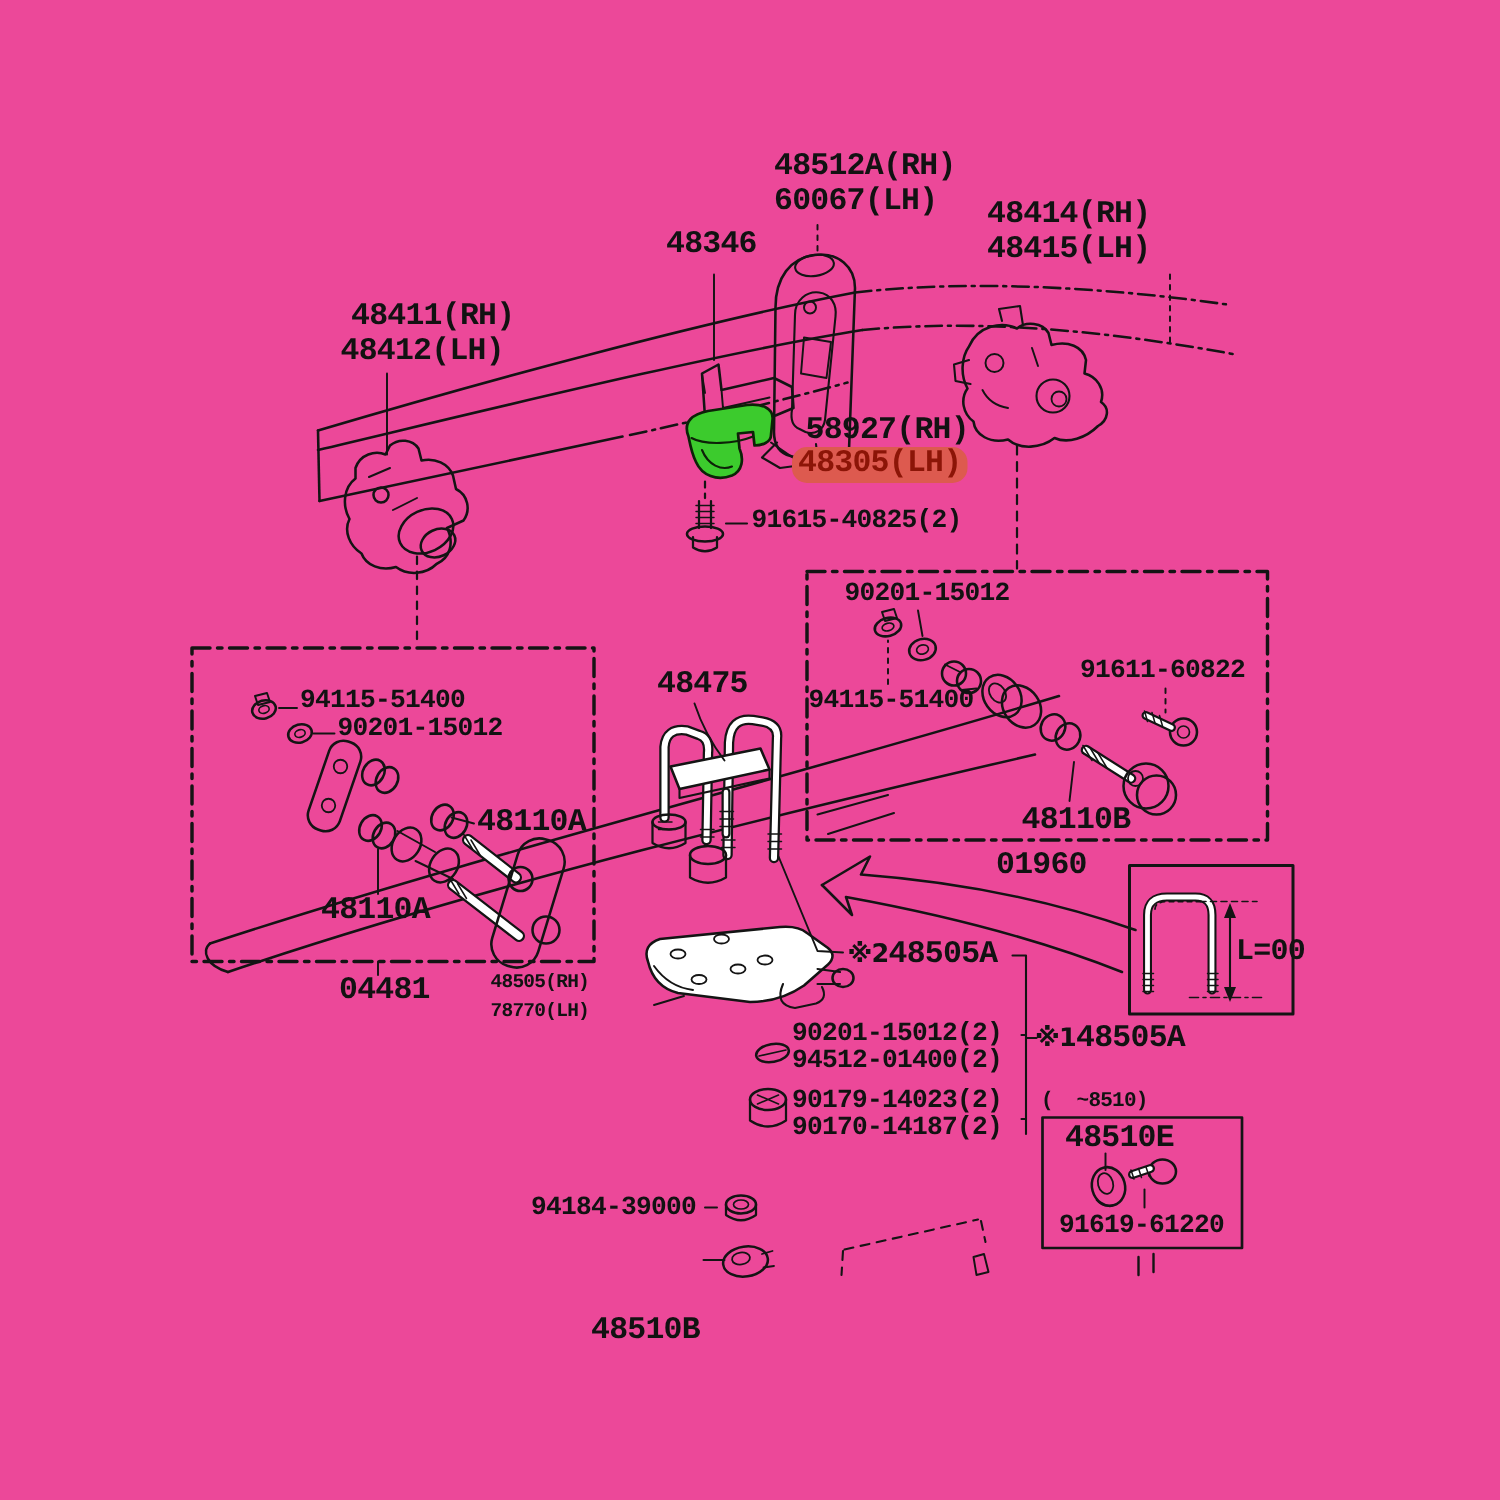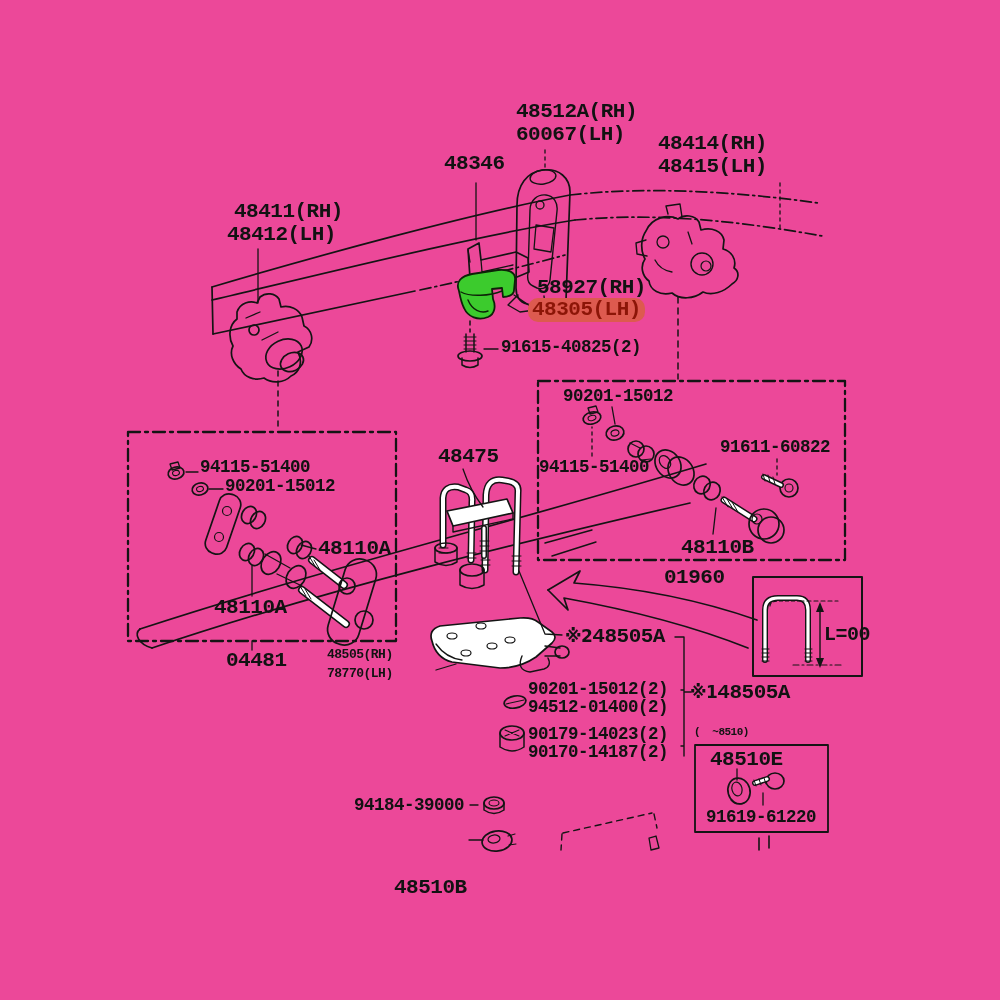--- a/index.html
+++ b/index.html
@@ -4,21 +4,21 @@
 <style>
   html,body{margin:0;padding:0;background:#ffffff;}
   .stage{position:relative;width:1000px;height:1000px;background:#ec4899;overflow:hidden;
          font-family:"Liberation Mono","DejaVu Sans Mono",monospace;padding-left:20px;}
   svg{position:absolute;left:0;top:0;}
   .lbl{position:absolute;font-weight:bold;color:#121212;white-space:pre;line-height:1.05;
        letter-spacing:-0.5px;}
   .lg{font-size:21px;}
   .ml{font-size:13px;}
   .md{font-size:17.5px;}
-  .sm{font-size:11px;}
+  .sm{font-size:14px;}
   .ref{font-size:17px;font-family:"DejaVu Sans",sans-serif;font-weight:bold;}
   .sel{background:#dd5a4f;color:#8c1507;padding:1px 4px;border-radius:10px;}
 </style>
 </head>
 <body>
 
 <div class="stage">
 
   <svg width="1000" height="1000" viewBox="0 0 1000 1000" fill="none" stroke="#141414" stroke-width="1.7" stroke-linecap="round" stroke-linejoin="round">
 

